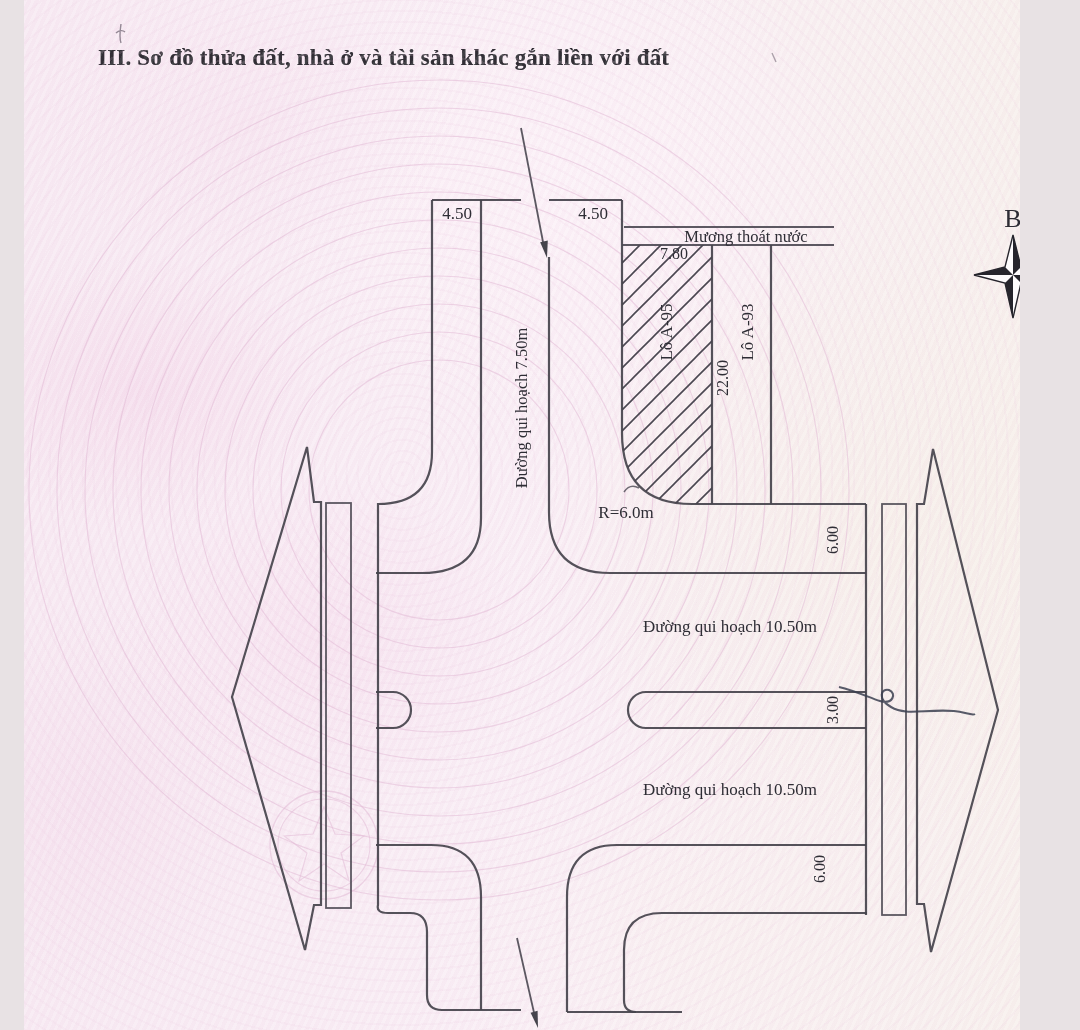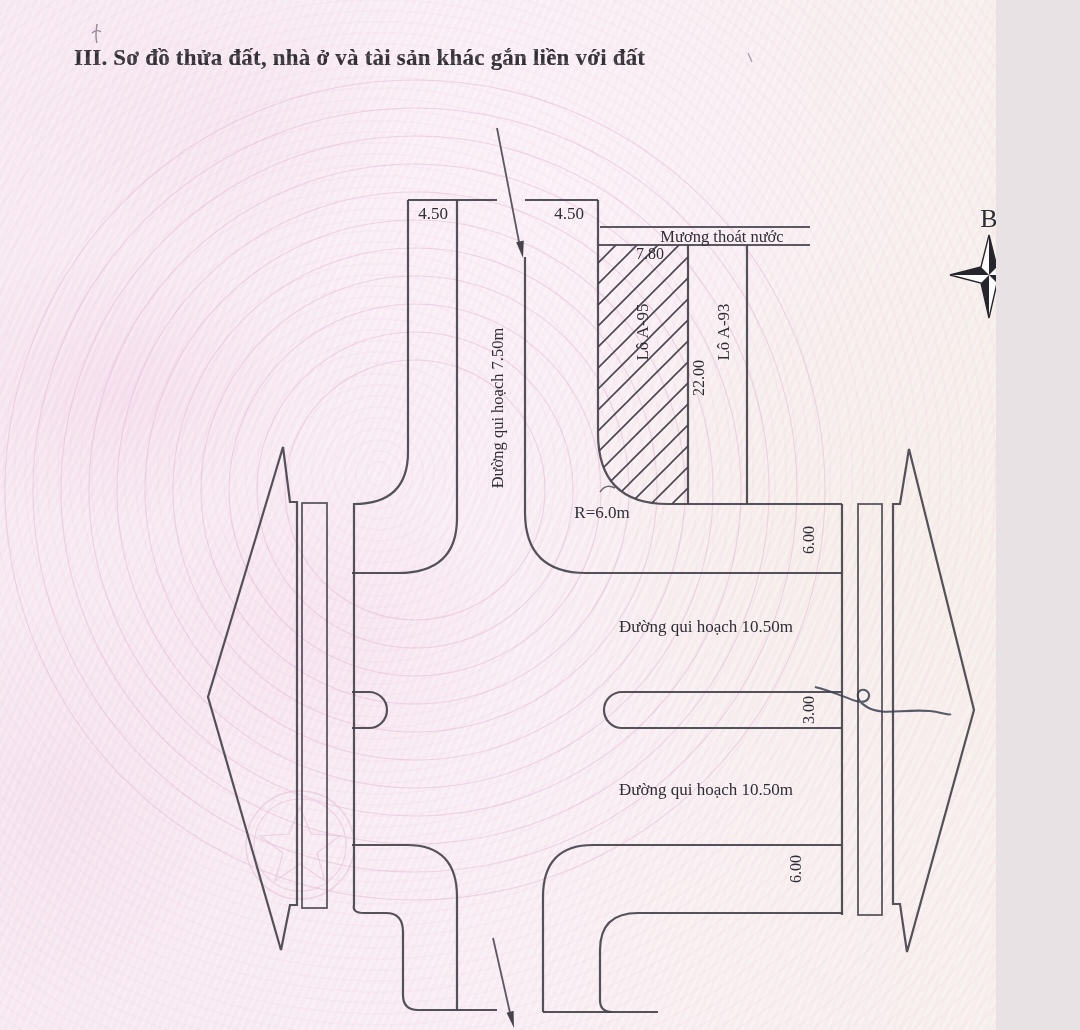--- a/index.html
+++ b/index.html
@@ -10,20 +10,21 @@
     font-family:"Liberation Serif","DejaVu Serif",serif;
     background:
       radial-gradient(ellipse 260px 200px at 12% 38%, rgba(244,212,232,.55), rgba(244,212,232,0) 70%),
       radial-gradient(ellipse 300px 240px at 30% 62%, rgba(246,218,236,.50), rgba(246,218,236,0) 70%),
       radial-gradient(ellipse 240px 280px at 7% 78%, rgba(243,214,233,.45), rgba(243,214,233,0) 72%),
       radial-gradient(ellipse 300px 200px at 22% 12%, rgba(245,220,236,.40), rgba(245,220,236,0) 70%),
       radial-gradient(ellipse 420px 320px at 55% 18%, rgba(252,242,248,.85), rgba(252,242,248,0) 75%),
       radial-gradient(ellipse 520px 420px at 88% 52%, rgba(246,238,231,.70), rgba(246,238,231,0) 72%),
       radial-gradient(ellipse 420px 300px at 70% 92%, rgba(248,240,238,.55), rgba(248,240,238,0) 70%),
       linear-gradient(90deg,#f7e9f2 0%,#f9eef5 55%,#f7f0ec 100%);
+    margin-left: 24px;
   }
   
   .page::after{
     content:"";position:absolute;inset:0;pointer-events:none;
     background:
       repeating-radial-gradient(circle at 38% 46%, rgba(235,203,224,.14) 0 2px, rgba(255,255,255,0) 2px 11px),
       repeating-linear-gradient(115deg, rgba(255,255,255,.16) 0 3px, rgba(240,215,232,.10) 3px 7px);
     mix-blend-mode:normal;
   }
   .doc-title{

